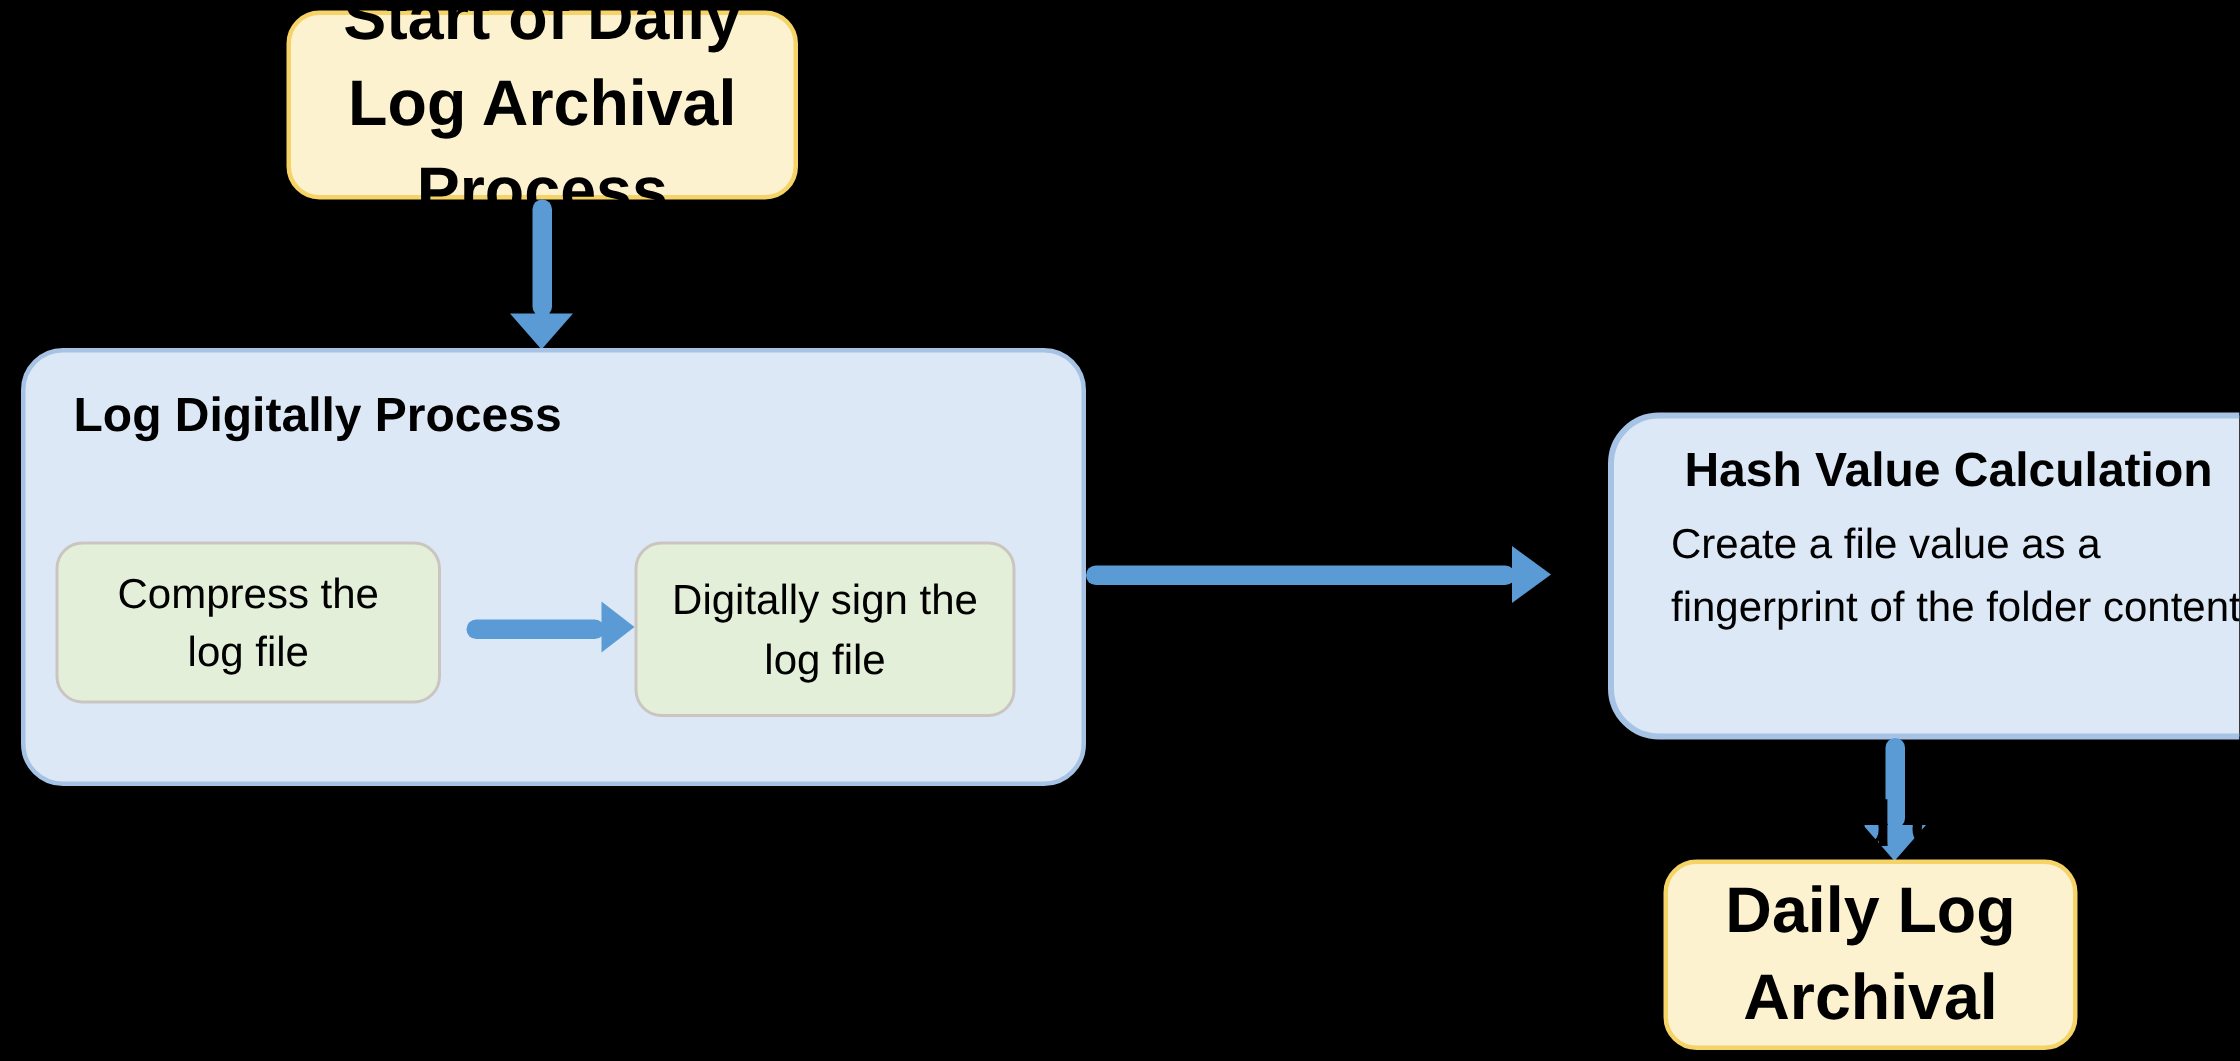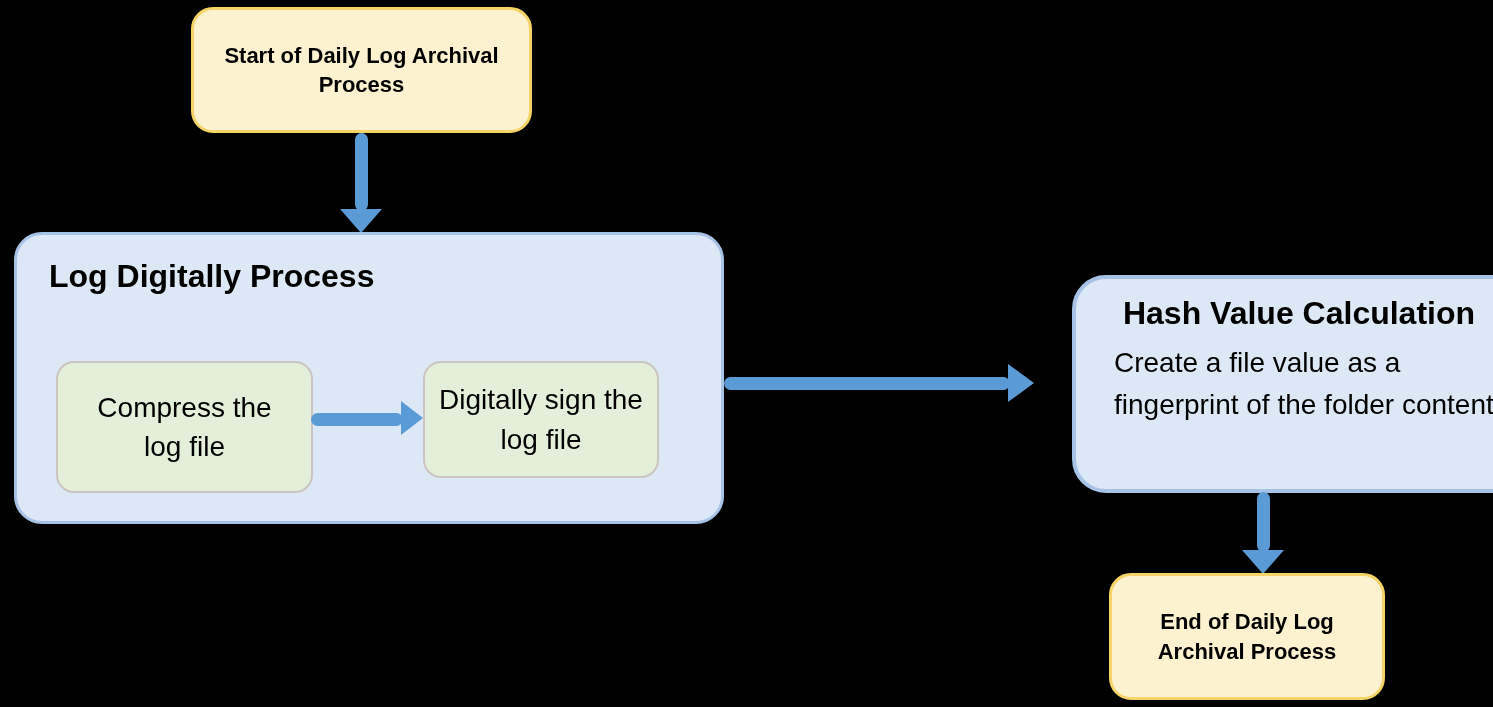--- a/index.html
+++ b/index.html
@@ -13,39 +13,39 @@
     --text:#000000;
   }
   html,body{margin:0;padding:0;background:#000;}
   .canvas{
     position:relative;width:1493px;height:707px;background:#000;overflow:hidden;
     font-family:"Liberation Sans",sans-serif;color:var(--text);
   }
   .node{position:absolute;box-sizing:border-box;display:flex;align-items:center;justify-content:center;text-align:center;}
   .terminator{
     background:var(--yellow-fill);border:3px solid var(--yellow-border);border-radius:22px;
-    font-weight:700;font-size:22px;line-height:1.33;padding:0 16px;
+    font-weight:700;font-size:43px;line-height:1.33;padding:0 16px;
   }
   .start-node{left:191px;top:7px;width:341px;height:126px;}
   .end-node{left:1109px;top:573px;width:276px;height:127px;}
 
   .process-node{
     left:14px;top:232px;width:710px;height:292px;
     background:var(--blue-fill);border:3px solid var(--blue-border);border-radius:28px;
   }
   .process-title{
     position:absolute;left:32px;top:22px;font-weight:700;font-size:32px;line-height:1.2;white-space:nowrap;
   }
   .step{
     position:absolute;box-sizing:border-box;display:flex;align-items:center;justify-content:center;text-align:center;
     background:var(--green-fill);border:2px solid var(--green-border);border-radius:18px;
     font-size:28px;line-height:1.4;font-weight:400;
   }
-  .step-compress{left:39px;top:126px;width:257px;height:132px;}
-  .step-sign{left:406px;top:126px;width:236px;height:117px;}
+  .step-compress{left:20px;top:126px;width:257px;height:108px;}
+  .step-sign{left:406px;top:126px;width:254px;height:117px;}
   .step span{display:block;max-width:210px;}
 
   .hash-node{
     left:1033px;top:275px;width:454px;height:218px;
     background:var(--blue-fill);border:4px solid var(--blue-border);border-radius:34px;
     display:block;text-align:left;margin-left:39px;
   }
   .hash-title{font-weight:700;font-size:32px;text-align:center;margin-top:16px;}
   .hash-body{font-size:28px;line-height:1.5;margin:10px 26px 0 38px;font-weight:400;}
 

